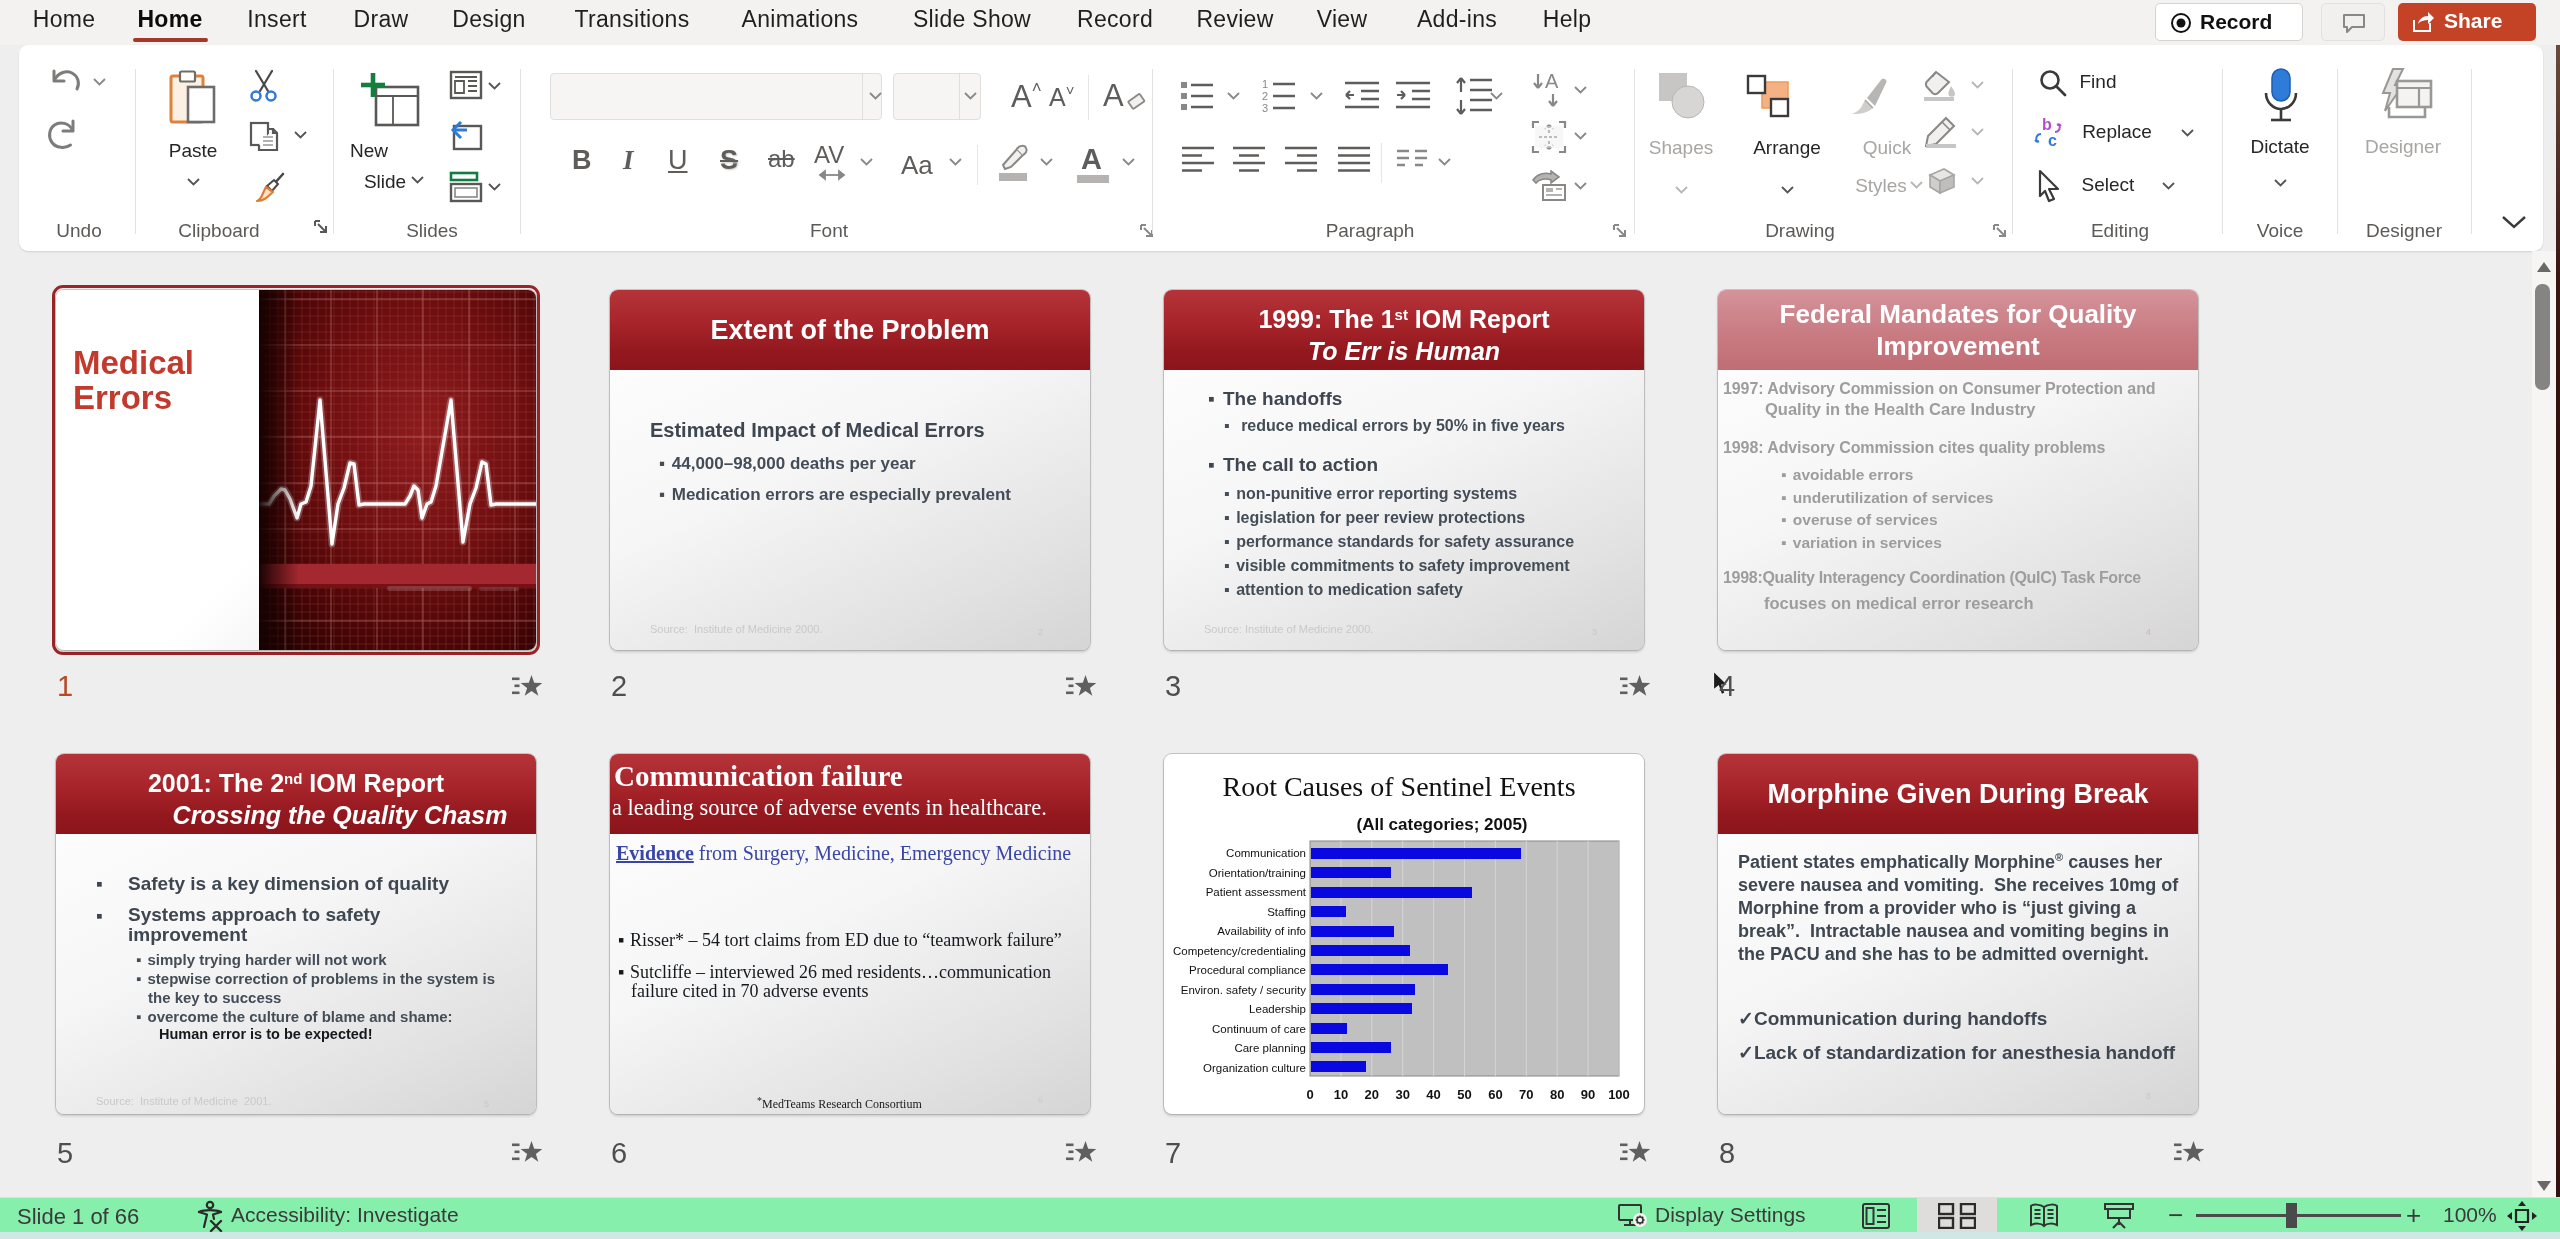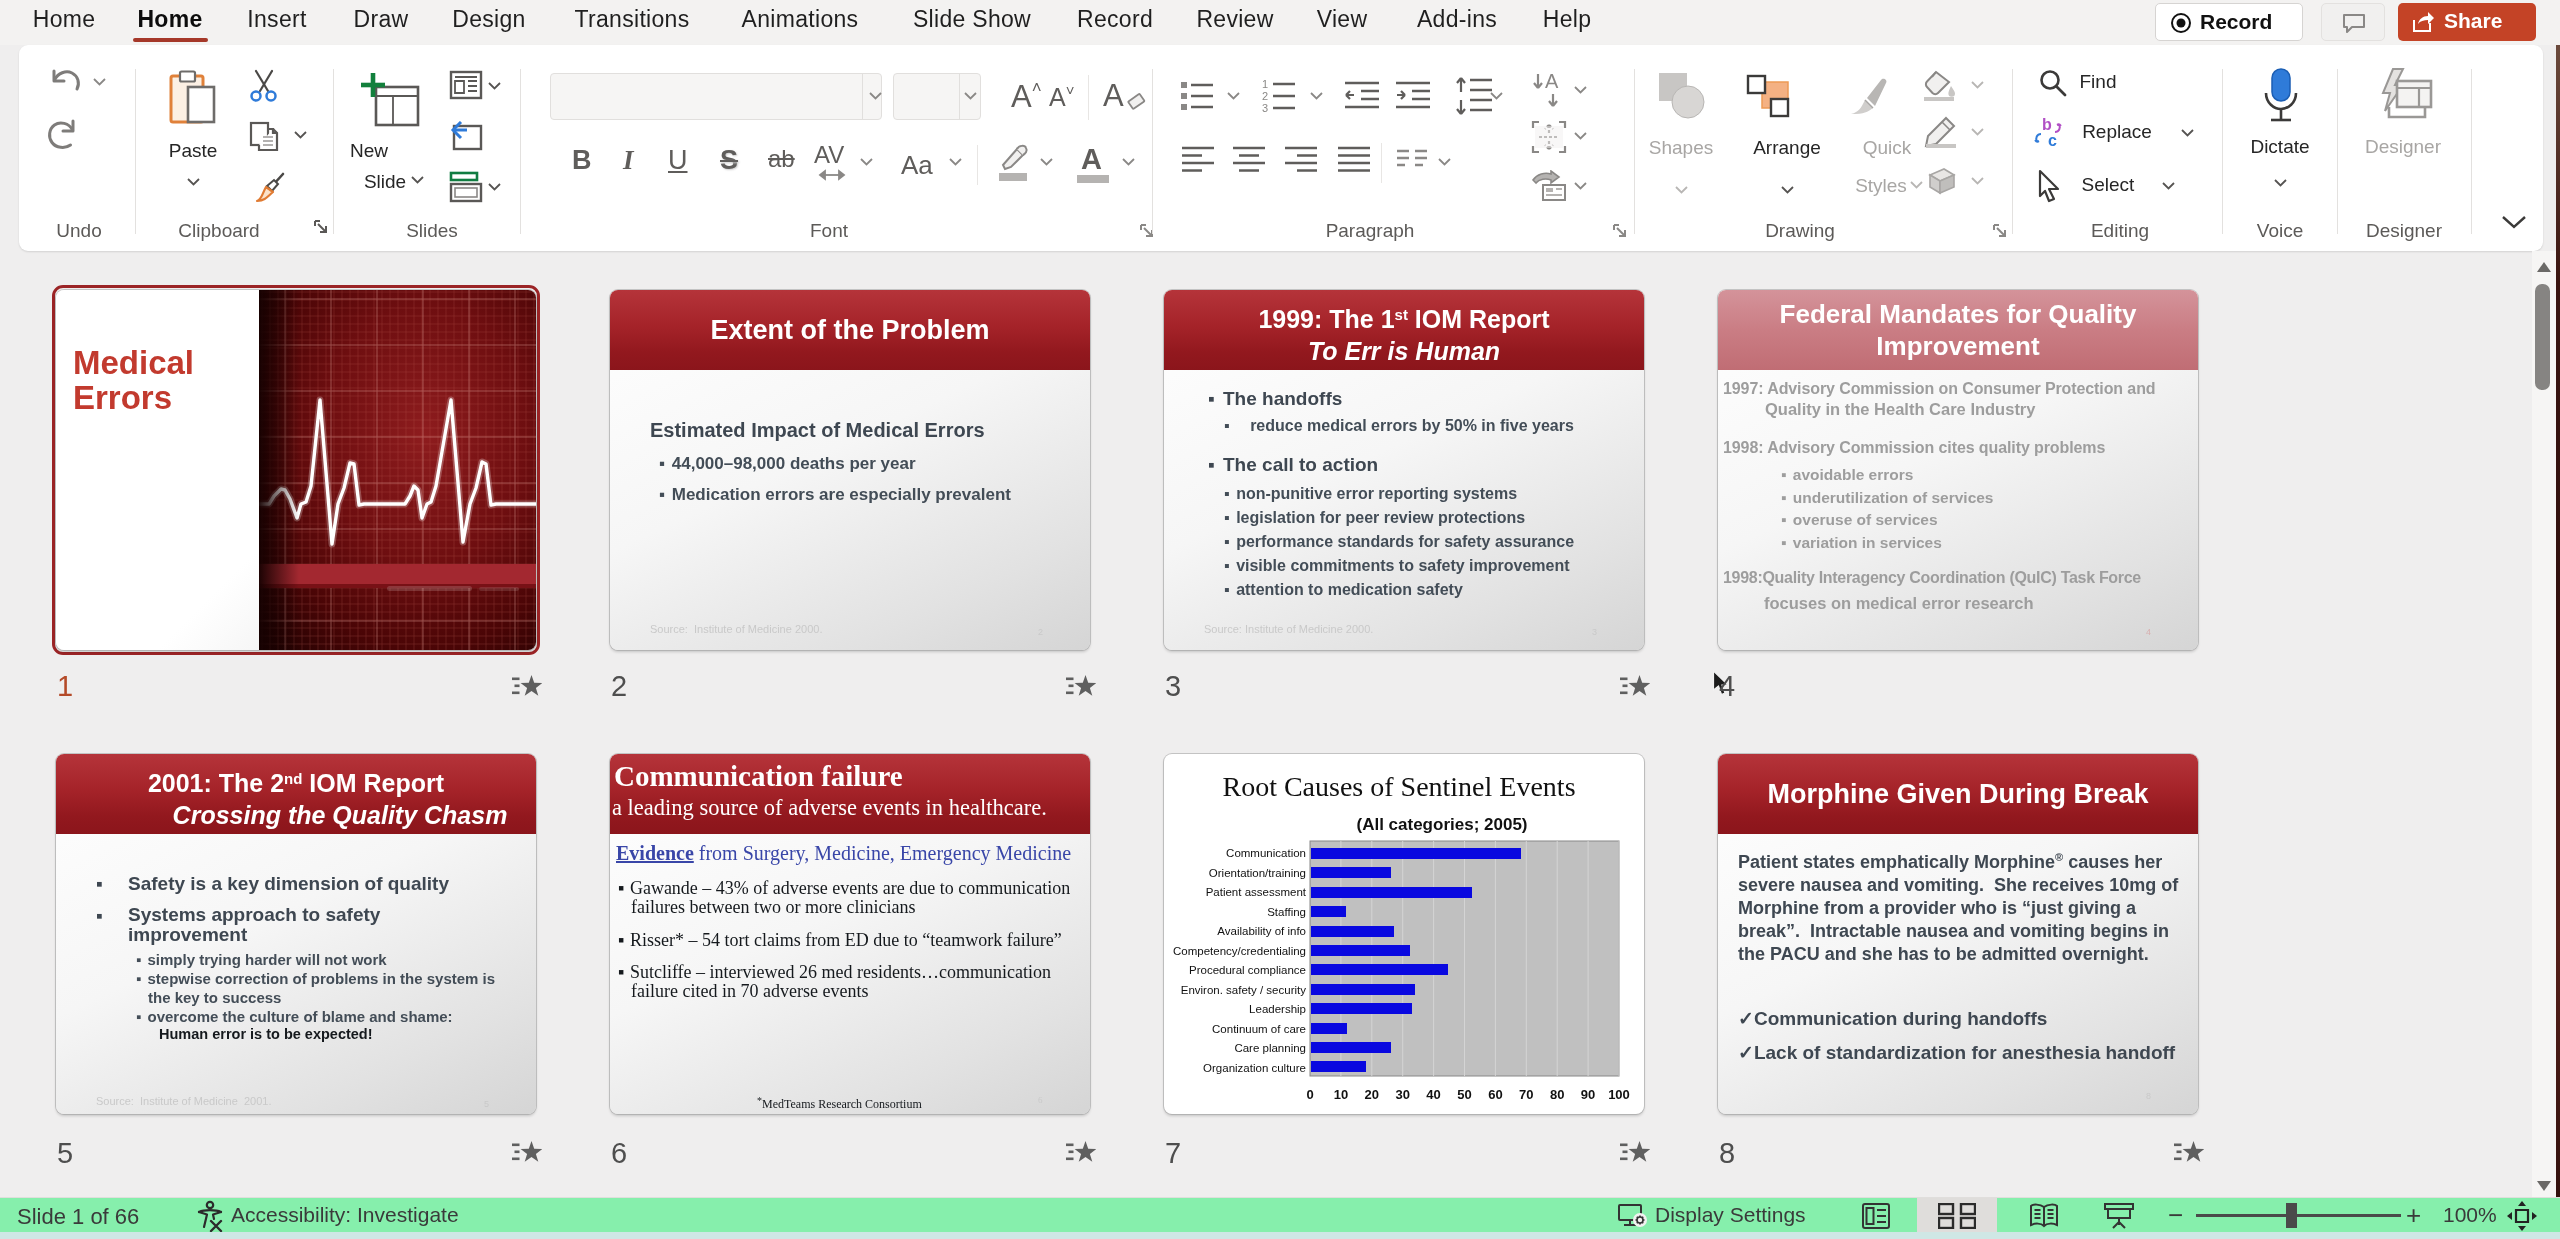--- a/index.html
+++ b/index.html
@@ -502,21 +502,21 @@
       <div class="abs" style="left:49px;top:164px;font-size:17px;font-weight:bold;color:#434d57;">▪ <span style="margin-left:2px;">44,000–98,000 deaths per year</span></div>
       <div class="abs" style="left:49px;top:195px;font-size:17px;font-weight:bold;color:#434d57;">▪ <span style="margin-left:2px;">Medication errors are especially prevalent</span></div>
       <div class="src-note" style="left:40px;top:333px;">Source:&nbsp; Institute of Medicine 2000.</div>
       <div class="src-note" style="left:428px;top:337px;font-size:9px;">2</div>
     </div>
 
     <div class="slide" style="left:1164px;top:290px;">
       <div class="shead"></div>
       <div class="stitle" style="top:9px;font-size:25px;line-height:32px;">1999: The 1<span style="font-size:15px;vertical-align:8px;">st</span> IOM Report<br><i>To Err is Human</i></div>
       <div class="abs" style="left:44px;top:98px;font-size:19px;font-weight:bold;color:#3e4751;">▪ <span style="margin-left:3px;">The handoffs</span></div>
-      <div class="abs" style="left:60px;top:127px;font-size:16px;font-weight:bold;color:#434d57;">▪ <span style="margin-left:16px;">reduce medical errors by 50% in five years</span></div>
+      <div class="abs" style="left:60px;top:127px;font-size:16px;font-weight:bold;color:#434d57;">▪ <span style="margin-left:7px;">reduce medical errors by 50% in five years</span></div>
       <div class="abs" style="left:44px;top:164px;font-size:19px;font-weight:bold;color:#3e4751;">▪ <span style="margin-left:3px;">The call to action</span></div>
       <div class="abs" style="left:60px;top:192px;font-size:16px;font-weight:bold;color:#434d57;line-height:24px;">▪ <span style="margin-left:2px;">non-punitive error reporting systems</span><br>▪ <span style="margin-left:2px;">legislation for peer review protections</span><br>▪ <span style="margin-left:2px;">performance standards for safety assurance</span><br>▪ <span style="margin-left:2px;">visible commitments to safety improvement</span><br>▪ <span style="margin-left:2px;">attention to medication safety</span></div>
       <div class="src-note" style="left:40px;top:333px;">Source: Institute of Medicine 2000.</div>
       <div class="src-note" style="left:428px;top:337px;font-size:9px;">3</div>
     </div>
 
     <div class="slide" style="left:1718px;top:290px;">
       <div class="shead" style="background:linear-gradient(180deg,#d4939a 0%,#ca7d84 50%,#c06d74 100%);"></div>
       <div class="stitle" style="top:8px;font-size:26px;line-height:32px;">Federal Mandates for Quality<br>Improvement</div>
       <div class="abs" style="left:5px;top:90px;font-size:16px;letter-spacing:-0.1px;font-weight:bold;color:#9d9d9d;">1997: Advisory Commission on Consumer Protection and</div>
@@ -539,21 +539,20 @@
       <div class="abs" style="left:103px;top:272px;font-size:14.5px;font-weight:bold;color:#15191d;">Human error is to be expected!</div>
       <div class="src-note" style="left:40px;top:341px;">Source:&nbsp; Institute of Medicine&nbsp; 2001.</div>
       <div class="src-note" style="left:428px;top:345px;font-size:9px;">5</div>
     </div>
 
     <div class="slide" style="left:610px;top:754px;font-family:'Liberation Serif',serif;">
       <div class="shead"></div>
       <div class="abs" style="left:4px;top:6px;font-size:29px;font-weight:bold;color:#fff;">Communication failure</div>
       <div class="abs" style="left:2px;top:41px;font-size:22.5px;color:#fff;">a leading source of adverse events in healthcare.</div>
       <div class="abs" style="left:6px;top:88px;font-size:20px;color:#3946a8;"><b><u>Evidence</u></b> from Surgery, Medicine, Emergency Medicine</div>
-      <div class="abs" style="left:8px;top:125px;font-size:18px;color:#15191d;line-height:18.5px;">▪ <span style="margin-left:1px;">Gawande – 43% of adverse events are due to communication</span><br><span style="margin-left:13px;">failures between two or more clinicians</span></div>
       <div class="abs" style="left:8px;top:176px;font-size:18px;color:#15191d;">▪ <span style="margin-left:1px;">Risser* – 54 tort claims from ED due to “teamwork failure”</span></div>
       <div class="abs" style="left:8px;top:209px;font-size:18px;color:#15191d;line-height:18.5px;">▪ <span style="margin-left:1px;">Sutcliffe – interviewed 26 med residents…communication</span><br><span style="margin-left:13px;">failure cited in 70 adverse events</span></div>
       <div class="abs" style="left:147px;top:341px;font-size:12px;color:#15191d;"><span style="font-size:10px;vertical-align:4px;">*</span>MedTeams Research Consortium</div>
       <div class="src-note" style="left:428px;top:341px;font-size:9px;">6</div>
     </div>
 
     <div class="slide" style="left:1164px;top:754px;background:#ffffff;">
       <svg width="480" height="360" viewBox="0 0 480 360">
         <text x="235" y="42" text-anchor="middle" font-family="Liberation Serif" font-size="28" fill="#111">Root Causes of Sentinel Events</text>
         <text x="278" y="76" text-anchor="middle" font-family="Liberation Sans" font-size="17" font-weight="bold" fill="#111">(All categories; 2005)</text>

